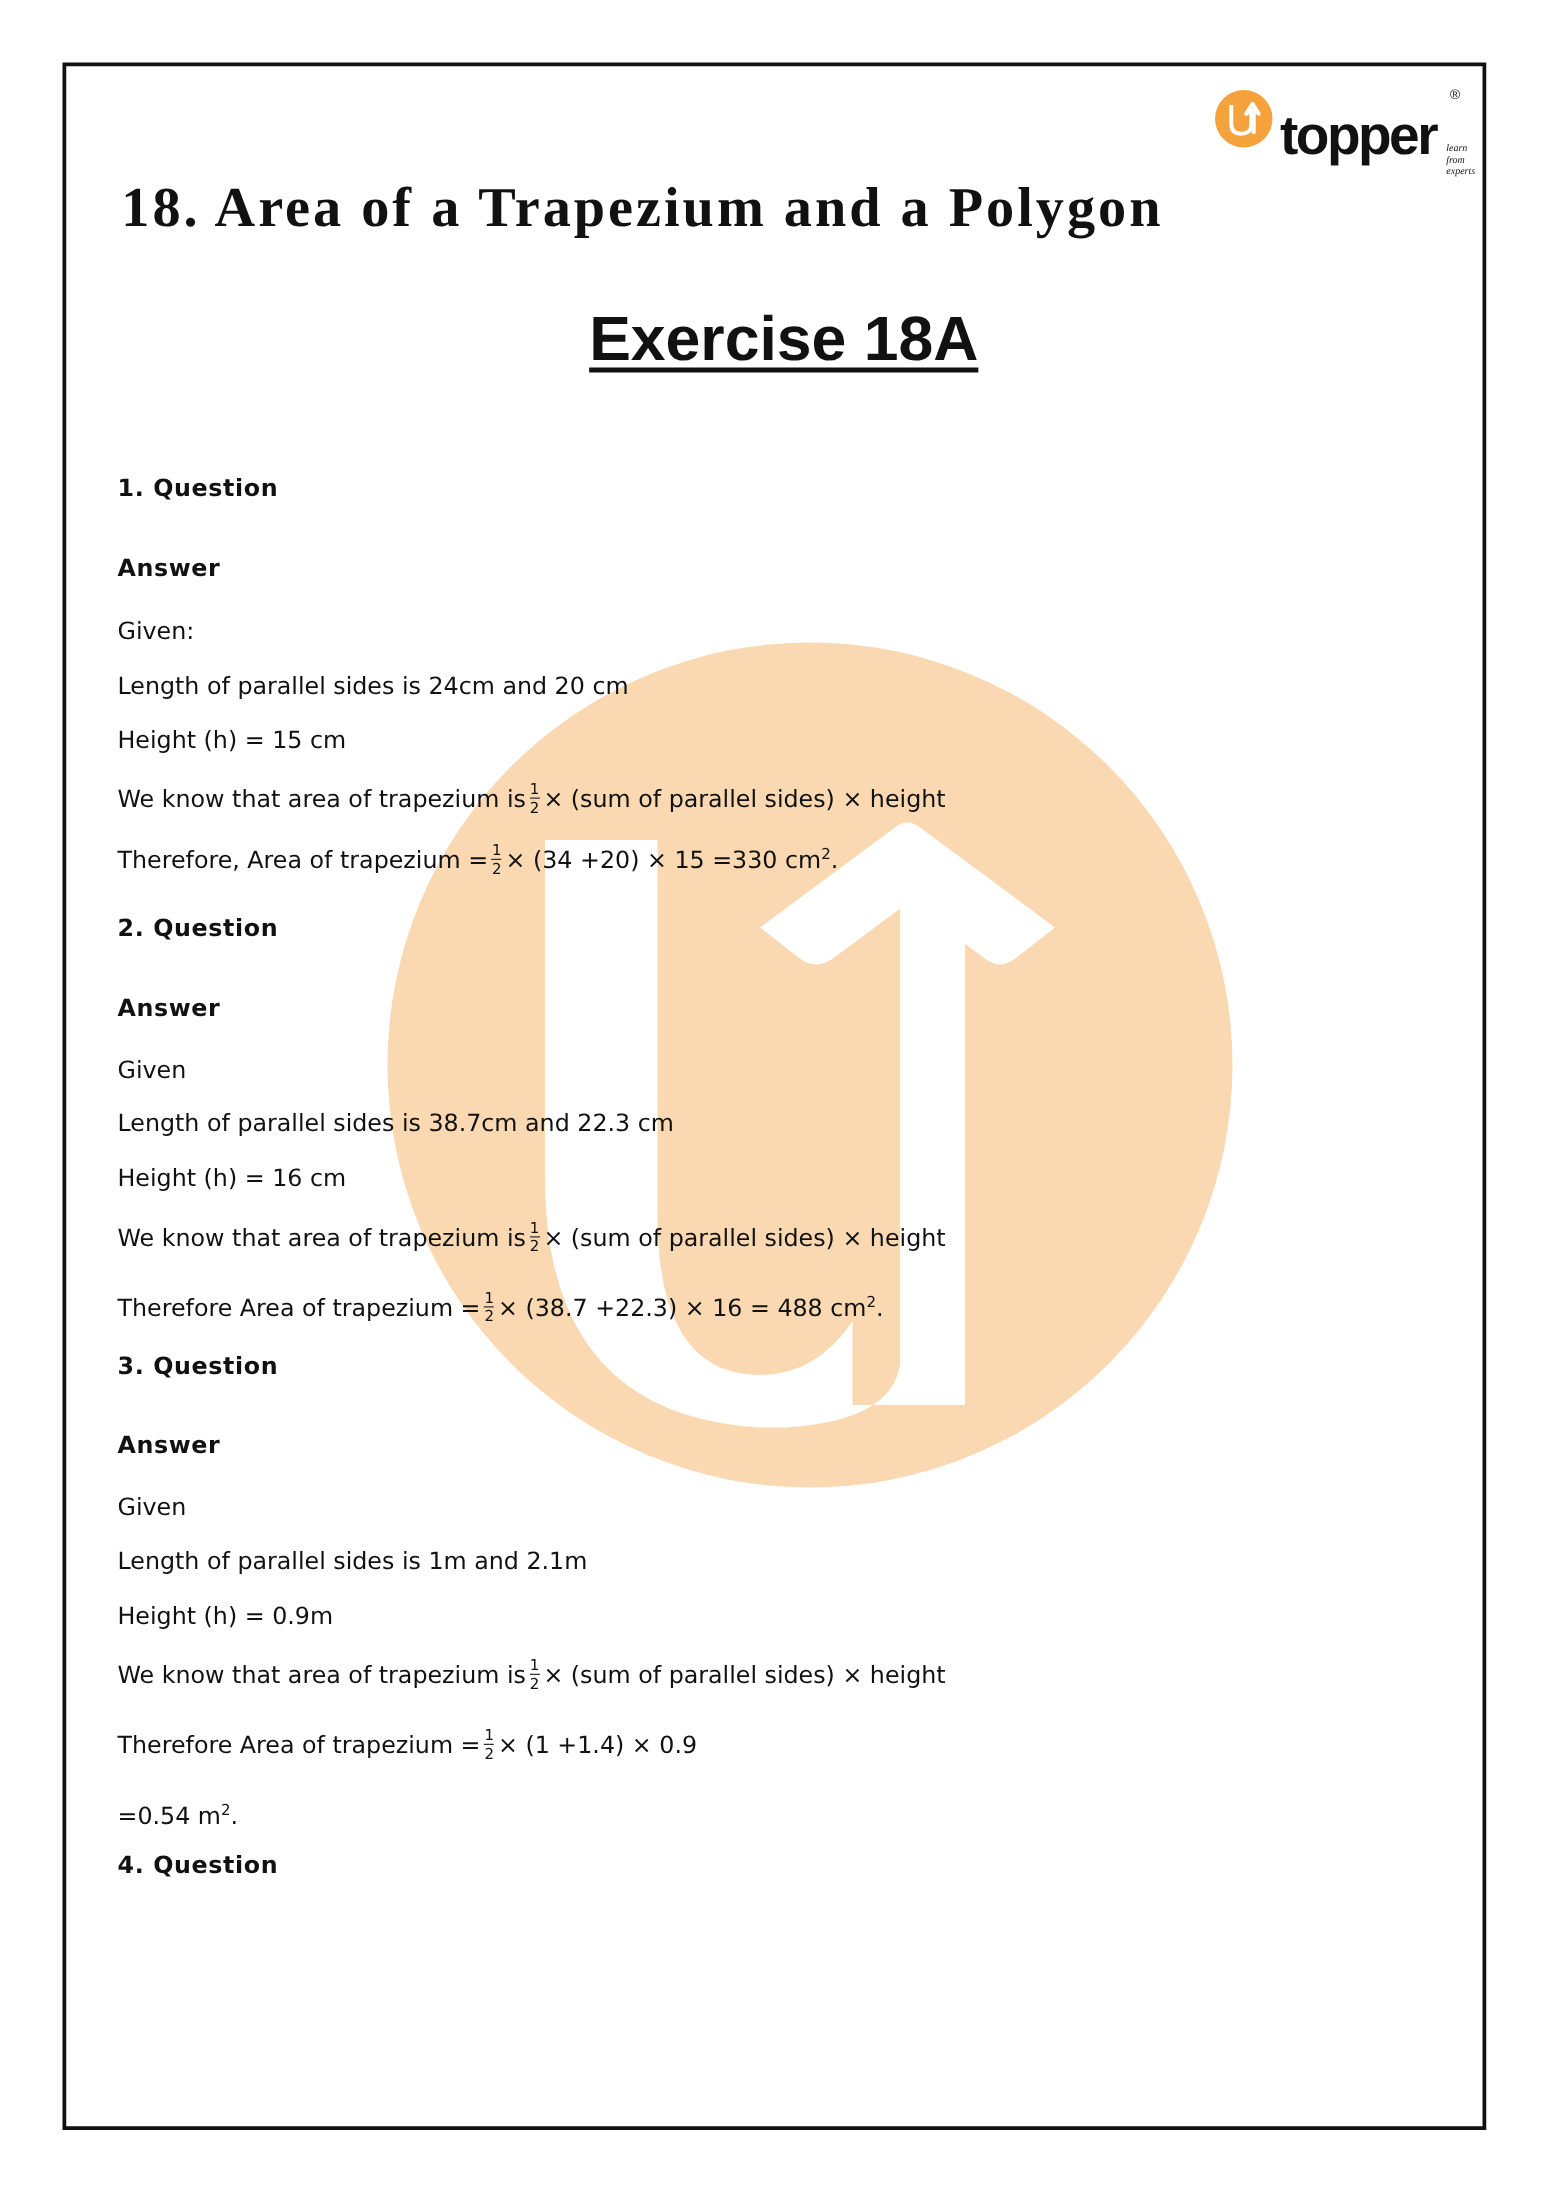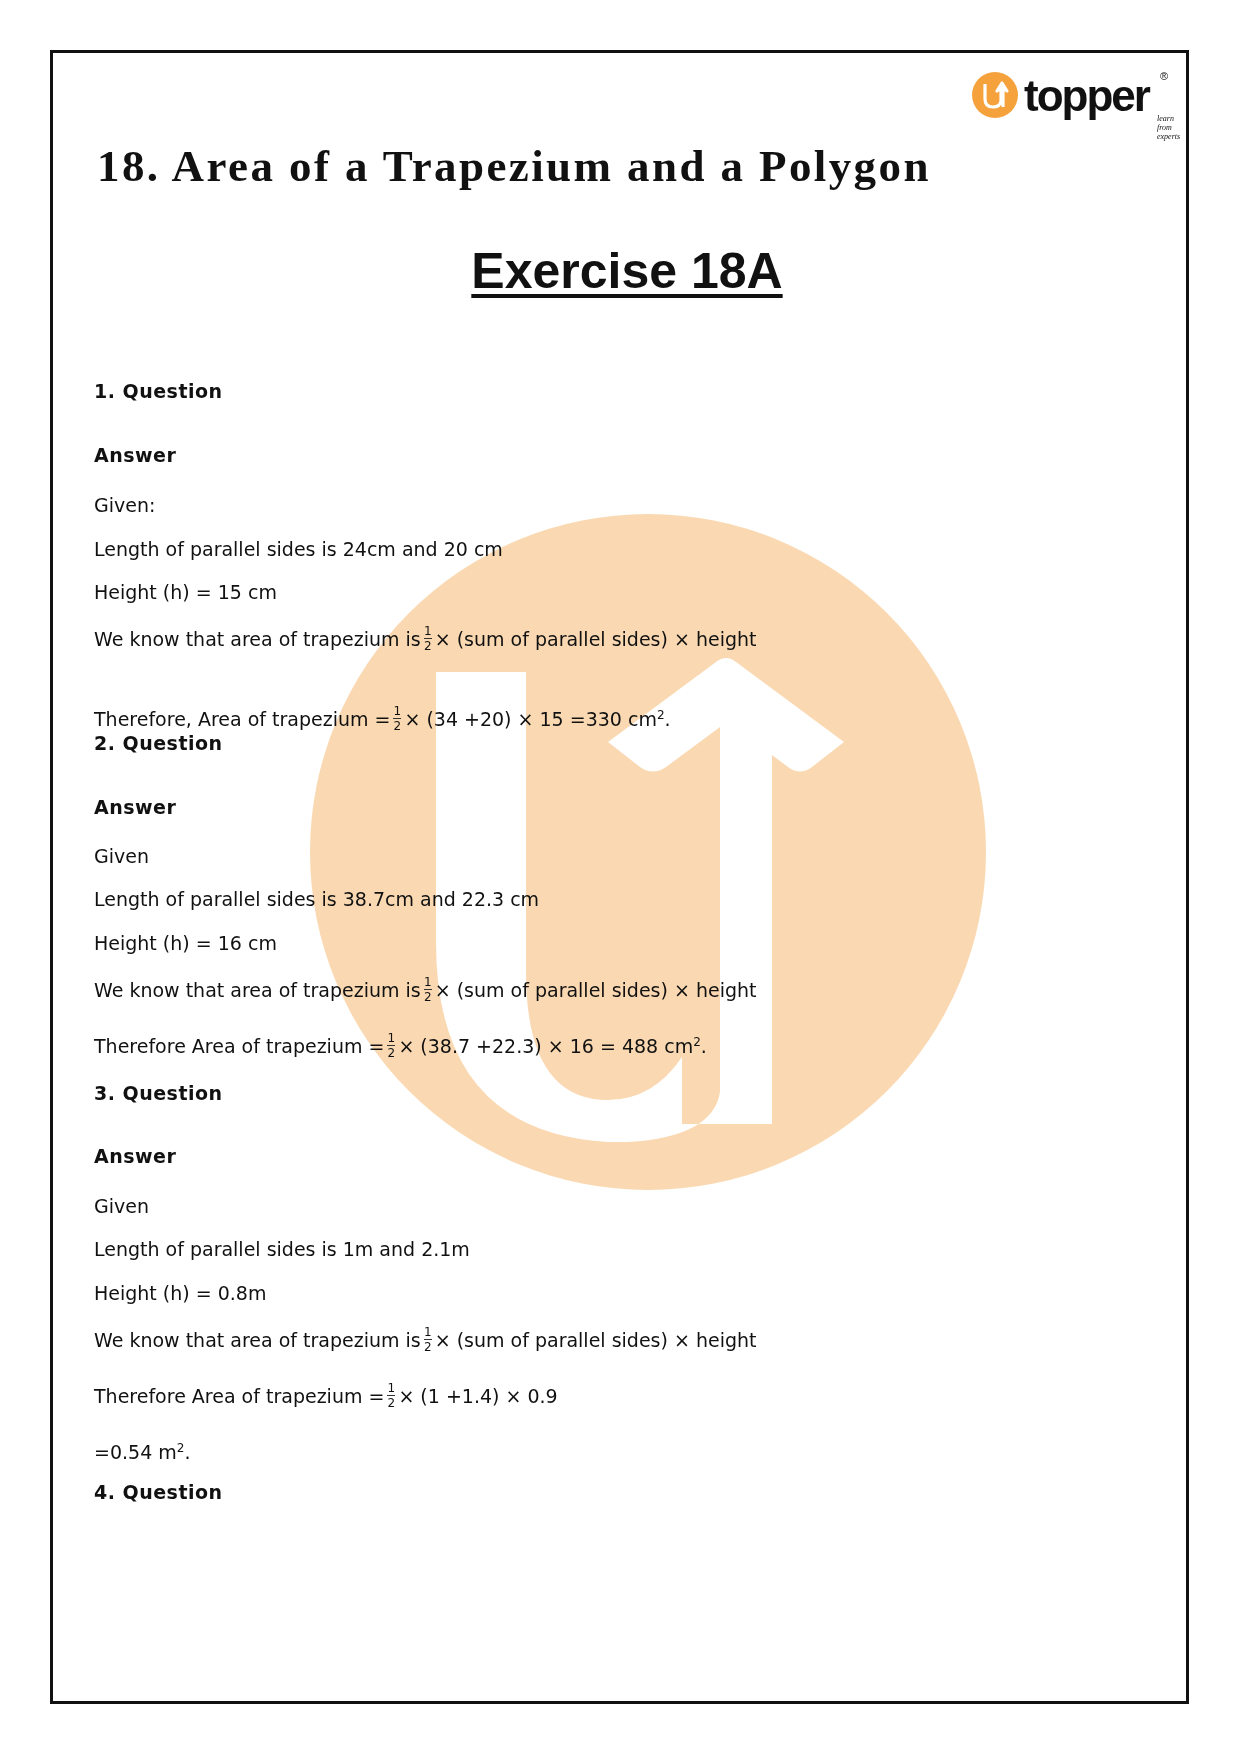--- a/index.html
+++ b/index.html
@@ -1,21 +1,21 @@
 <!DOCTYPE html>
 <html><head>
 <meta charset="utf-8">
 <style>
   html, body { margin: 0; padding: 0; background: #ffffff; }
   body { width: 1240px; height: 1755px; position: relative; overflow: hidden; font-family: "DejaVu Sans", sans-serif; color: #111; }
   .frame { position: absolute; left: 50px; top: 50px; width: 1139px; height: 1654px; border: 3px solid #111; box-sizing: border-box; }
   .watermark { position: absolute; left: 308px; top: 512px; width: 680px; height: 680px; z-index: 0; }
   .logo { position: absolute; left: 970px; top: 68px; width: 210px; height: 60px; z-index: 2; }
   .logo .badge { position: absolute; left: 2px; top: 4px; width: 46px; height: 46px; border-radius: 50%; background: #f5a23d; }
-  .logo .word { position: absolute; left: 54px; top: 3px; font-family: "Liberation Sans", sans-serif; font-weight: bold; font-size: 44px; letter-spacing: -2px; color: #111; }
+  .logo .word { position: absolute; left: 54px; top: 16px; font-family: "Liberation Sans", sans-serif; font-weight: bold; font-size: 44px; letter-spacing: -2px; color: #111; }
   .logo .reg { position: absolute; left: 190px; top: 2px; font-size: 11px; font-family: "Liberation Sans", sans-serif; }
   .logo .tag { position: absolute; left: 140px; top: 46px; font-size: 8px; font-style: italic; font-family: "Liberation Serif", serif; margin-left: 47px; }
   .title { position: absolute; left: 97px; top: 140px; font-family: "Liberation Serif", serif; font-weight: bold; font-size: 45px; letter-spacing: 2.4px; white-space: nowrap; z-index: 2; }
   .subtitle { position: absolute; left: 0; width: 1254px; top: 242px; text-align: center; font-family: "Liberation Sans", sans-serif; font-weight: bold; font-size: 50px; text-decoration: underline; text-decoration-thickness: 4px; text-underline-offset: 6px; z-index: 2; }
   .content { position: absolute; left: 70px; top: 0; width: 1100px; z-index: 2; }
   .line { position: absolute; left: 0; white-space: nowrap; font-size: 19px; margin-left: 24px; }
   .q, .ans { font-weight: bold; font-size: 19px; letter-spacing: 0.5px; }
   .frac { display: inline-block; vertical-align: middle; text-align: center; font-size: 12px; line-height: 12px; margin: 0 3px; position: relative; top: -2px; }
   .frac span { display: block; }
   .frac .bar { border-top: 1px solid #333; width: 8px; margin: 1px auto; height: 0; }
@@ -48,41 +48,41 @@
 <div class="content">
 
   <div class="line q" style="top:380px">1.  Question</div>
   <div class="line ans" style="top:444px">Answer</div>
   <div class="line" style="top:494px">Given:</div>
   <div class="line" style="top:538px">Length of parallel sides is 24cm and 20 cm</div>
   <div class="line" style="top:581px">Height (h) = 15 cm</div>
   <div class="line" style="top:627px">
     <span>We know that area of trapezium is</span><span class="frac"><span>1</span><span class="bar"></span><span>2</span></span><span>× (sum of parallel sides) × height</span>
   </div>
-  <div class="line" style="top:707px">
+  <div class="line" style="top:676px">
     <span>Therefore, Area of trapezium =</span><span class="frac"><span>1</span><span class="bar"></span><span>2</span></span><span>× (34 +20) × 15 =330 cm</span><sup>2</sup><span>.</span>
   </div>
 
   <div class="line q" style="top:732px">2.  Question</div>
   <div class="line ans" style="top:796px">Answer</div>
   <div class="line" style="top:845px">Given</div>
   <div class="line" style="top:888px">Length of parallel sides is 38.7cm and 22.3 cm</div>
   <div class="line" style="top:932px">Height (h) = 16 cm</div>
   <div class="line" style="top:978px">
     <span>We know that area of trapezium is</span><span class="frac"><span>1</span><span class="bar"></span><span>2</span></span><span>× (sum of parallel sides) × height</span>
   </div>
   <div class="line" style="top:1034px">
     <span>Therefore Area of trapezium =</span><span class="frac"><span>1</span><span class="bar"></span><span>2</span></span><span>× (38.7 +22.3) × 16 = 488 cm</span><sup>2</sup><span>.</span>
   </div>
 
   <div class="line q" style="top:1082px">3.  Question</div>
   <div class="line ans" style="top:1145px">Answer</div>
   <div class="line" style="top:1195px">Given</div>
   <div class="line" style="top:1238px">Length of parallel sides is 1m and 2.1m</div>
-  <div class="line" style="top:1282px">Height (h) = 0.8m</div>
+  <div class="line" style="top:1282px">Height (h) = 0.9m</div>
   <div class="line" style="top:1328px">
     <span>We know that area of trapezium is</span><span class="frac"><span>1</span><span class="bar"></span><span>2</span></span><span>× (sum of parallel sides) × height</span>
   </div>
   <div class="line" style="top:1384px">
     <span>Therefore Area of trapezium =</span><span class="frac"><span>1</span><span class="bar"></span><span>2</span></span><span>× (1 +1.4) × 0.9</span>
   </div>
   <div class="line" style="top:1441px">
     <span>=0.54 m</span><sup>2</sup><span>.</span>
   </div>
 

